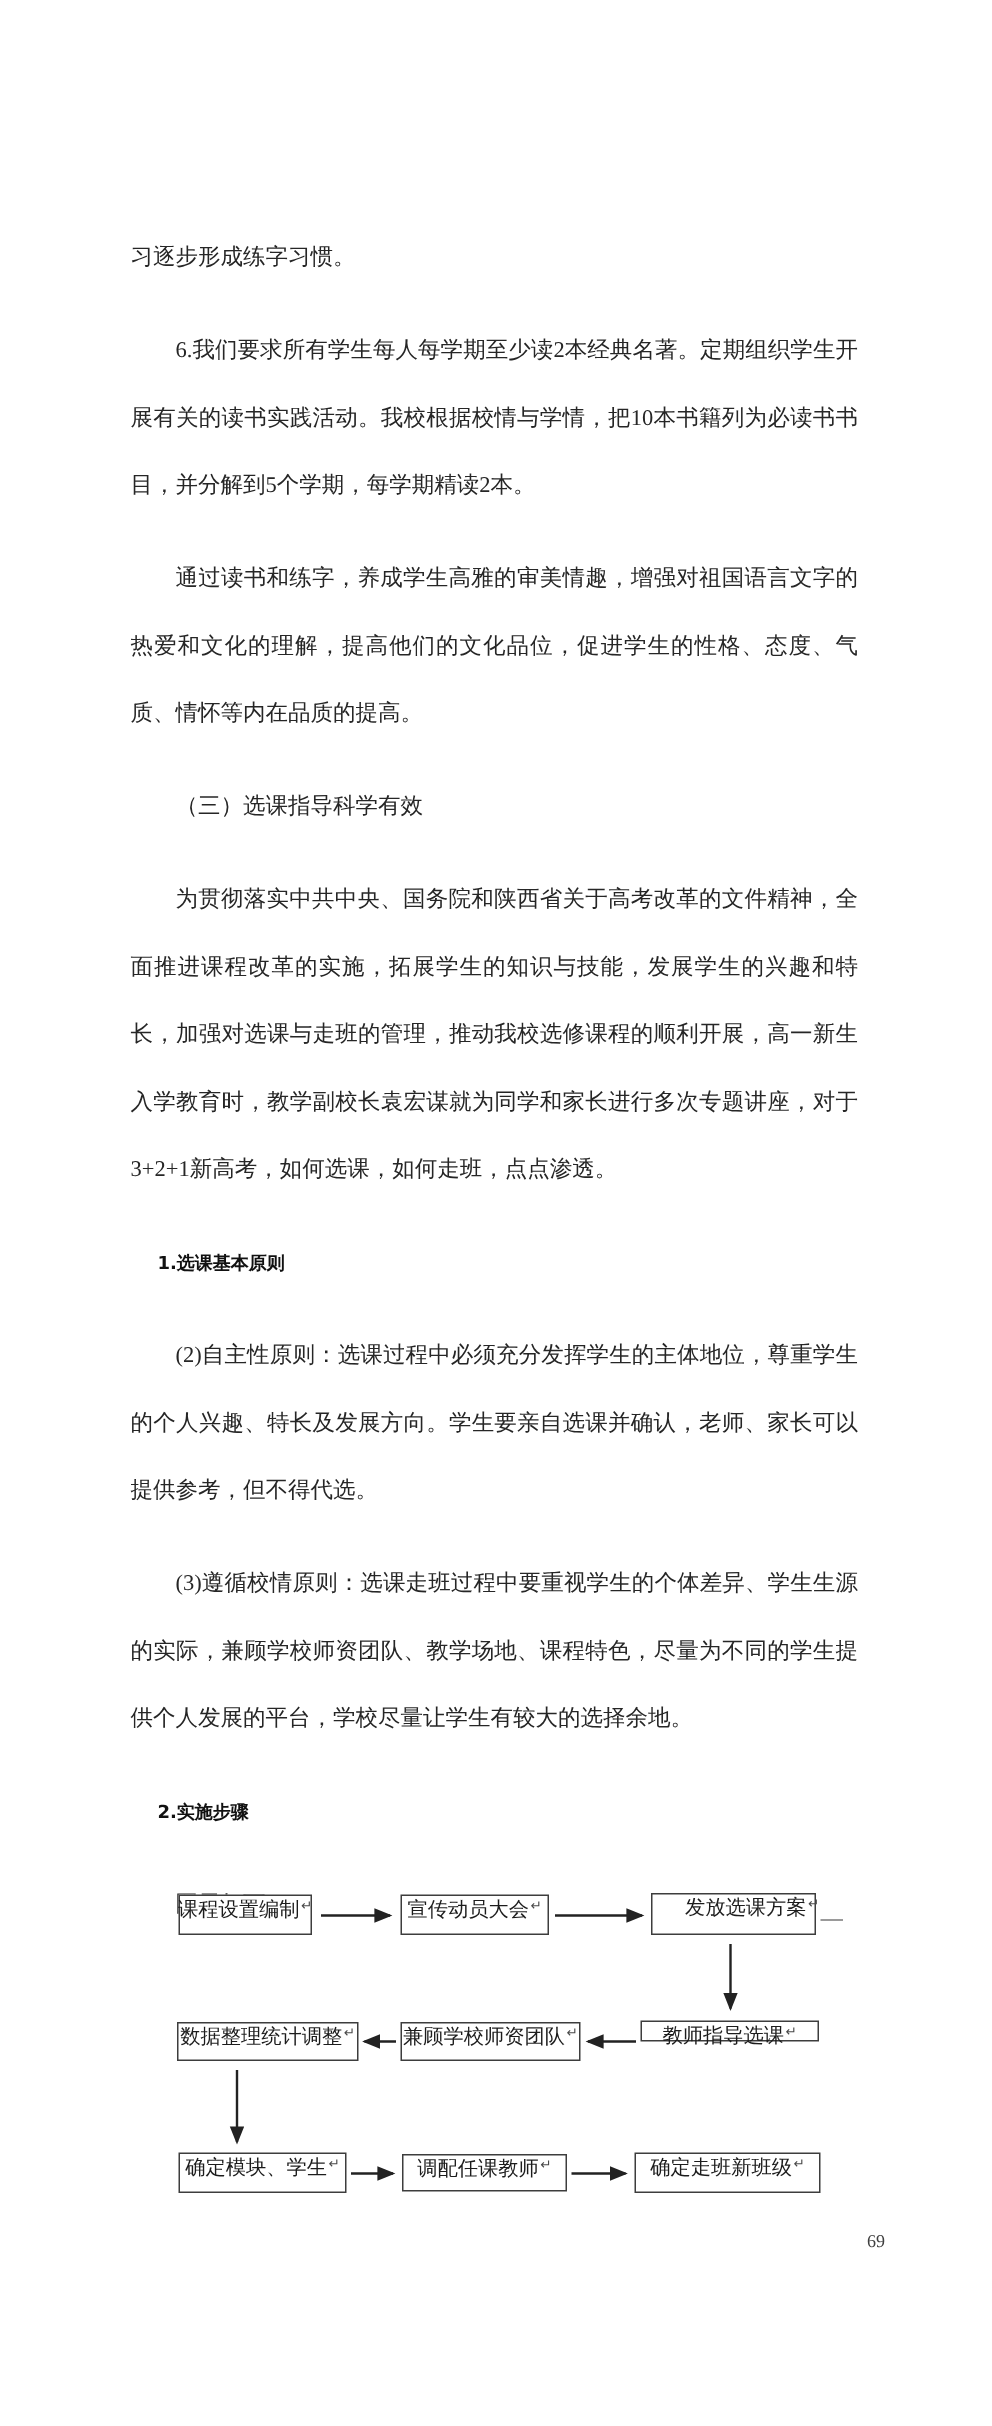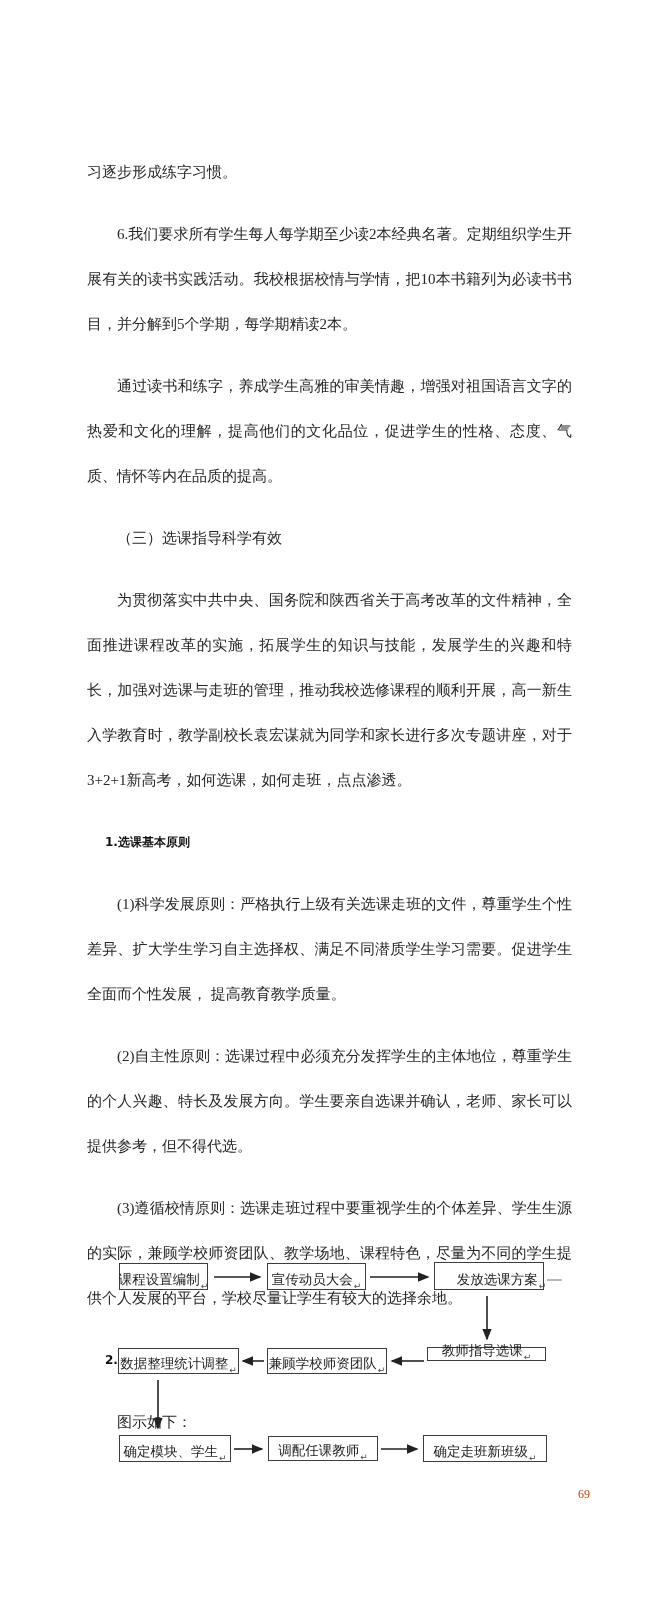--- a/index.html
+++ b/index.html
@@ -17,57 +17,56 @@
   .textblock p.cont { text-indent:0; }
   .textblock p.h-sub { text-indent:2em; }
   .textblock p.h-bold {
     font-family:"DejaVu Sans","Liberation Sans",sans-serif;
     font-weight:700; font-size:12px; text-indent:1.5em; color:#111;
   }
   .flowchart { position:absolute; left:0; top:1250px; width:661px; height:225px; }
   .node {
     position:absolute; box-sizing:border-box;
     border:1.5px solid #3d3d3d; background:#fff;
-    display:flex; align-items:flex-end; justify-content:center;
+    display:flex; align-items:flex-start; justify-content:center;
     font-family:"Liberation Serif","DejaVu Serif",serif;
     font-size:13.5px; color:#1c1c1c; white-space:nowrap;
   }
   .node .mark {
     font-family:"DejaVu Sans","Liberation Sans",sans-serif;
     font-size:9px; color:#4a4a4a; margin-left:1px; transform:translateY(2px);
   }
   .n1 { left:119px; top:13px;  width:89px;  height:27px; }
   .n2 { left:267px; top:13px;  width:99px;  height:27px; }
   .n3 { left:434px; top:12px;  width:110px; height:28px;padding-left:25px; }
   .n4 { left:118px; top:98px;  width:121px; height:26px; }
   .n5 { left:267px; top:98px;  width:120px; height:26px; }
   .n6 { left:427px; top:97px;  width:119px; height:14px; }
   .n7 { left:119px; top:185px; width:112px; height:27px; }
   .n8 { left:268px; top:186px; width:110px; height:25px; }
   .n9 { left:423px; top:185px; width:124px; height:27px; }
   .arrows { position:absolute; left:0; top:0; width:661px; height:225px; pointer-events:none; }
   .page-number {
     position:absolute; left:578px; top:1487px;
     font-family:"Liberation Serif","DejaVu Serif",serif;
-    font-size:12px; color:#c2410c;
+    font-size:12px; color:#404040;
   }
 </style>
 </head>
 <body>
 
 <div class="page">
 
   <div class="textblock">
     <p class="cont">习逐步形成练字习惯。</p>
     <p>6.我们要求所有学生每人每学期至少读2本经典名著。定期组织学生开展有关的读书实践活动。我校根据校情与学情，把10本书籍列为必读书书目，并分解到5个学期，每学期精读2本。</p>
     <p>通过读书和练字，养成学生高雅的审美情趣，增强对祖国语言文字的热爱和文化的理解，提高他们的文化品位，促进学生的性格、态度、气质、情怀等内在品质的提高。</p>
     <p class="h-sub">（三）选课指导科学有效</p>
     <p>为贯彻落实中共中央、国务院和陕西省关于高考改革的文件精神，全面推进课程改革的实施，拓展学生的知识与技能，发展学生的兴趣和特长，加强对选课与走班的管理，推动我校选修课程的顺利开展，高一新生入学教育时，教学副校长袁宏谋就为同学和家长进行多次专题讲座，对于3+2+1新高考，如何选课，如何走班，点点渗透。</p>
     <p class="h-bold">1.选课基本原则</p>
-    <p>(1)科学发展原则：严格执行上级有关选课走班的文件，尊重学生个性差异、扩大学生学习自主选择权、满足不同潜质学生学习需要。促进学生全面而个性发展， 提高教育教学质量。</p>
     <p>(2)自主性原则：选课过程中必须充分发挥学生的主体地位，尊重学生的个人兴趣、特长及发展方向。学生要亲自选课并确认，老师、家长可以提供参考，但不得代选。</p>
     <p>(3)遵循校情原则：选课走班过程中要重视学生的个体差异、学生生源的实际，兼顾学校师资团队、教学场地、课程特色，尽量为不同的学生提供个人发展的平台，学校尽量让学生有较大的选择余地。</p>
     <p class="h-bold">2.实施步骤</p>
     <p>图示如下：</p>
   </div>
 
   <div class="flowchart">
 
     <svg class="arrows" viewBox="0 0 661 225" xmlns="http://www.w3.org/2000/svg">
       <defs>

